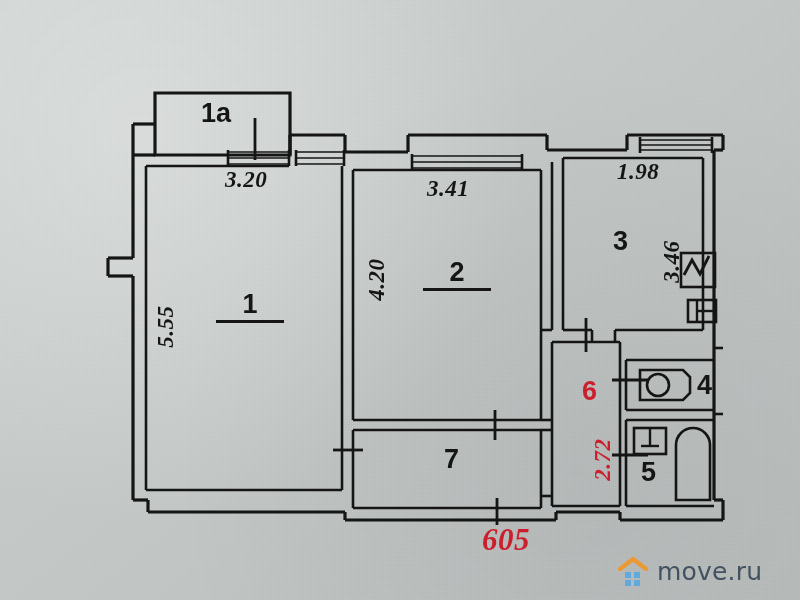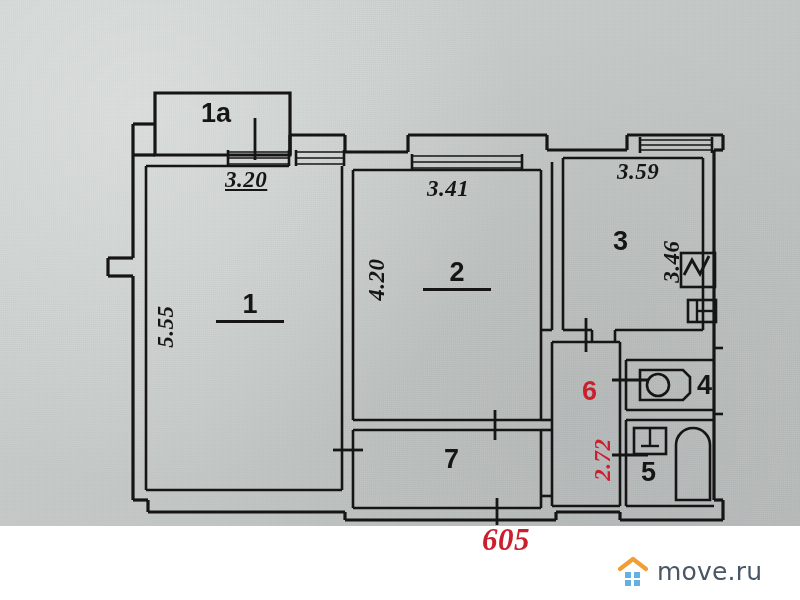--- a/index.html
+++ b/index.html
@@ -7,21 +7,21 @@
     margin: 0;
     padding: 0;
     width: 800px;
     height: 600px;
     overflow: hidden;
     font-family: "Liberation Sans", sans-serif;
   }
   #stage {
     position: relative;
     width: 800px;
-    height: 526px;
+    height: 600px;
     background: #c3c8c7;
     background-image:
       radial-gradient(circle at 18% 22%, rgba(255,255,255,0.30), rgba(255,255,255,0) 48%),
       radial-gradient(circle at 72% 78%, rgba(0,0,0,0.05), rgba(0,0,0,0) 55%),
       linear-gradient(142deg, #cfd4d2 0%, #c6cbc9 38%, #bfc4c3 70%, #b9bebd 100%);
   }
   
   #grain {
     position: absolute;
     inset: 0;
@@ -280,39 +280,39 @@
 
       <g stroke-width="2.6">
         <path d="M676,500 L676,445 a17,17 0 0 1 34,0 L710,500 Z"></path>
       </g>
 
     </g>
   </svg>
 
   <div class="lbl roomnum" style="left:201px; top:100px;">1a</div>
 
-  <div class="lbl dim" style="left:225px; top:168px;text-decoration:underline;">3.20</div>
+  <div class="lbl dim" style="left:225px; top:168px;">3.20</div>
 
   <div class="lbl dim rot90" style="left:144px; top:315px;">5.55</div>
 
   <div class="frac" style="left:205px; top:290px; width:90px;">
     <span class="top">1</span>
     <span class="rule" style="width:68px;"></span>
   </div>
 
   <div class="lbl dim" style="left:427px; top:177px;text-align:right;">3.41</div>
 
   <div class="lbl dim rot90" style="left:355px; top:268px;">4.20</div>
 
   <div class="frac" style="left:412px; top:258px; width:90px;">
     <span class="top">2</span>
     <span class="rule" style="width:68px;"></span>
   </div>
 
-  <div class="lbl dim" style="left:617px; top:160px;">3.59</div>
+  <div class="lbl dim" style="left:617px; top:160px;">1.98</div>
 
   <div class="lbl dim rot90" style="left:650px; top:250px;">3.46</div>
 
   <div class="lbl roomnum" style="left:613px; top:228px;">3</div>
 
   <div class="lbl roomnum red" style="left:582px; top:378px;">6</div>
 
   <div class="lbl dim red rot90" style="left:581px; top:448px;">2.72</div>
 
   <div class="lbl roomnum" style="left:697px; top:372px;">4</div>

